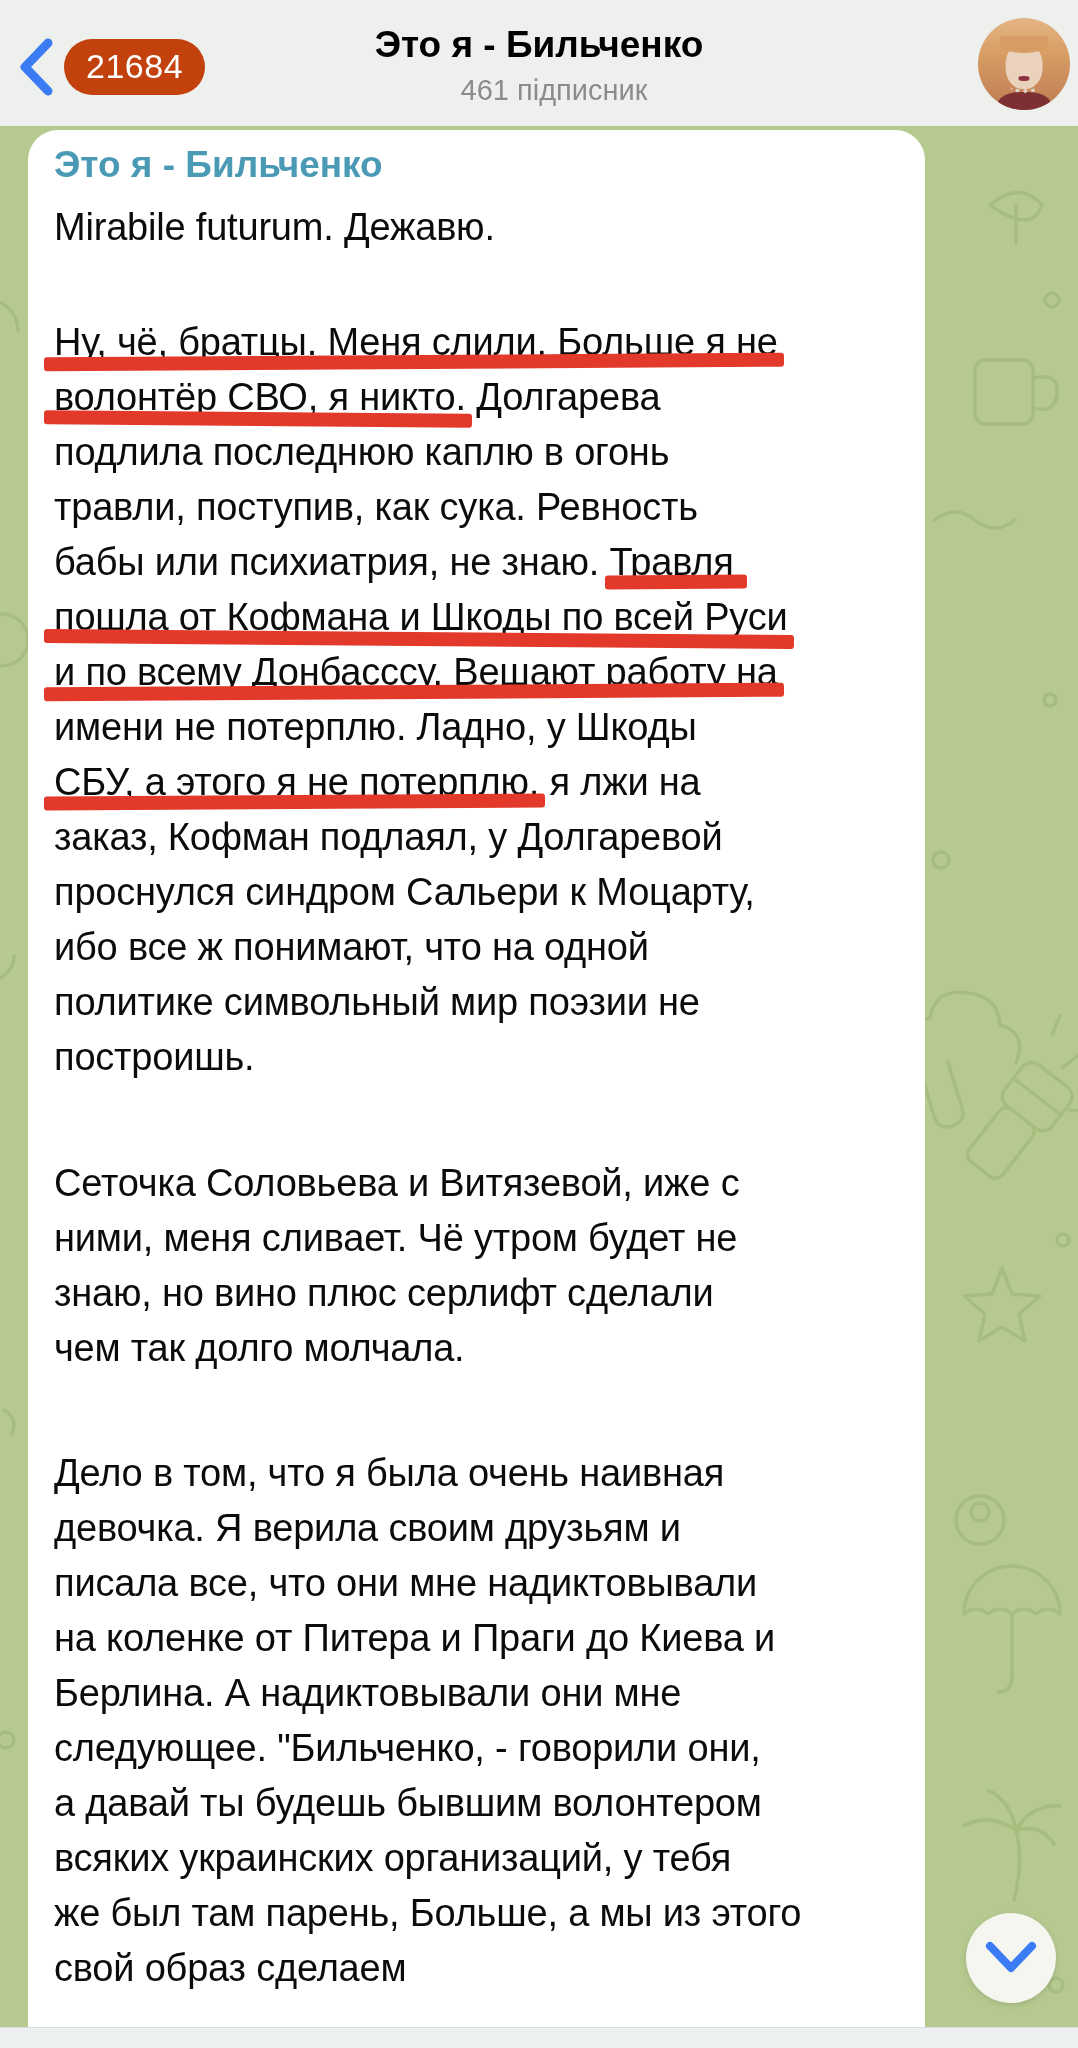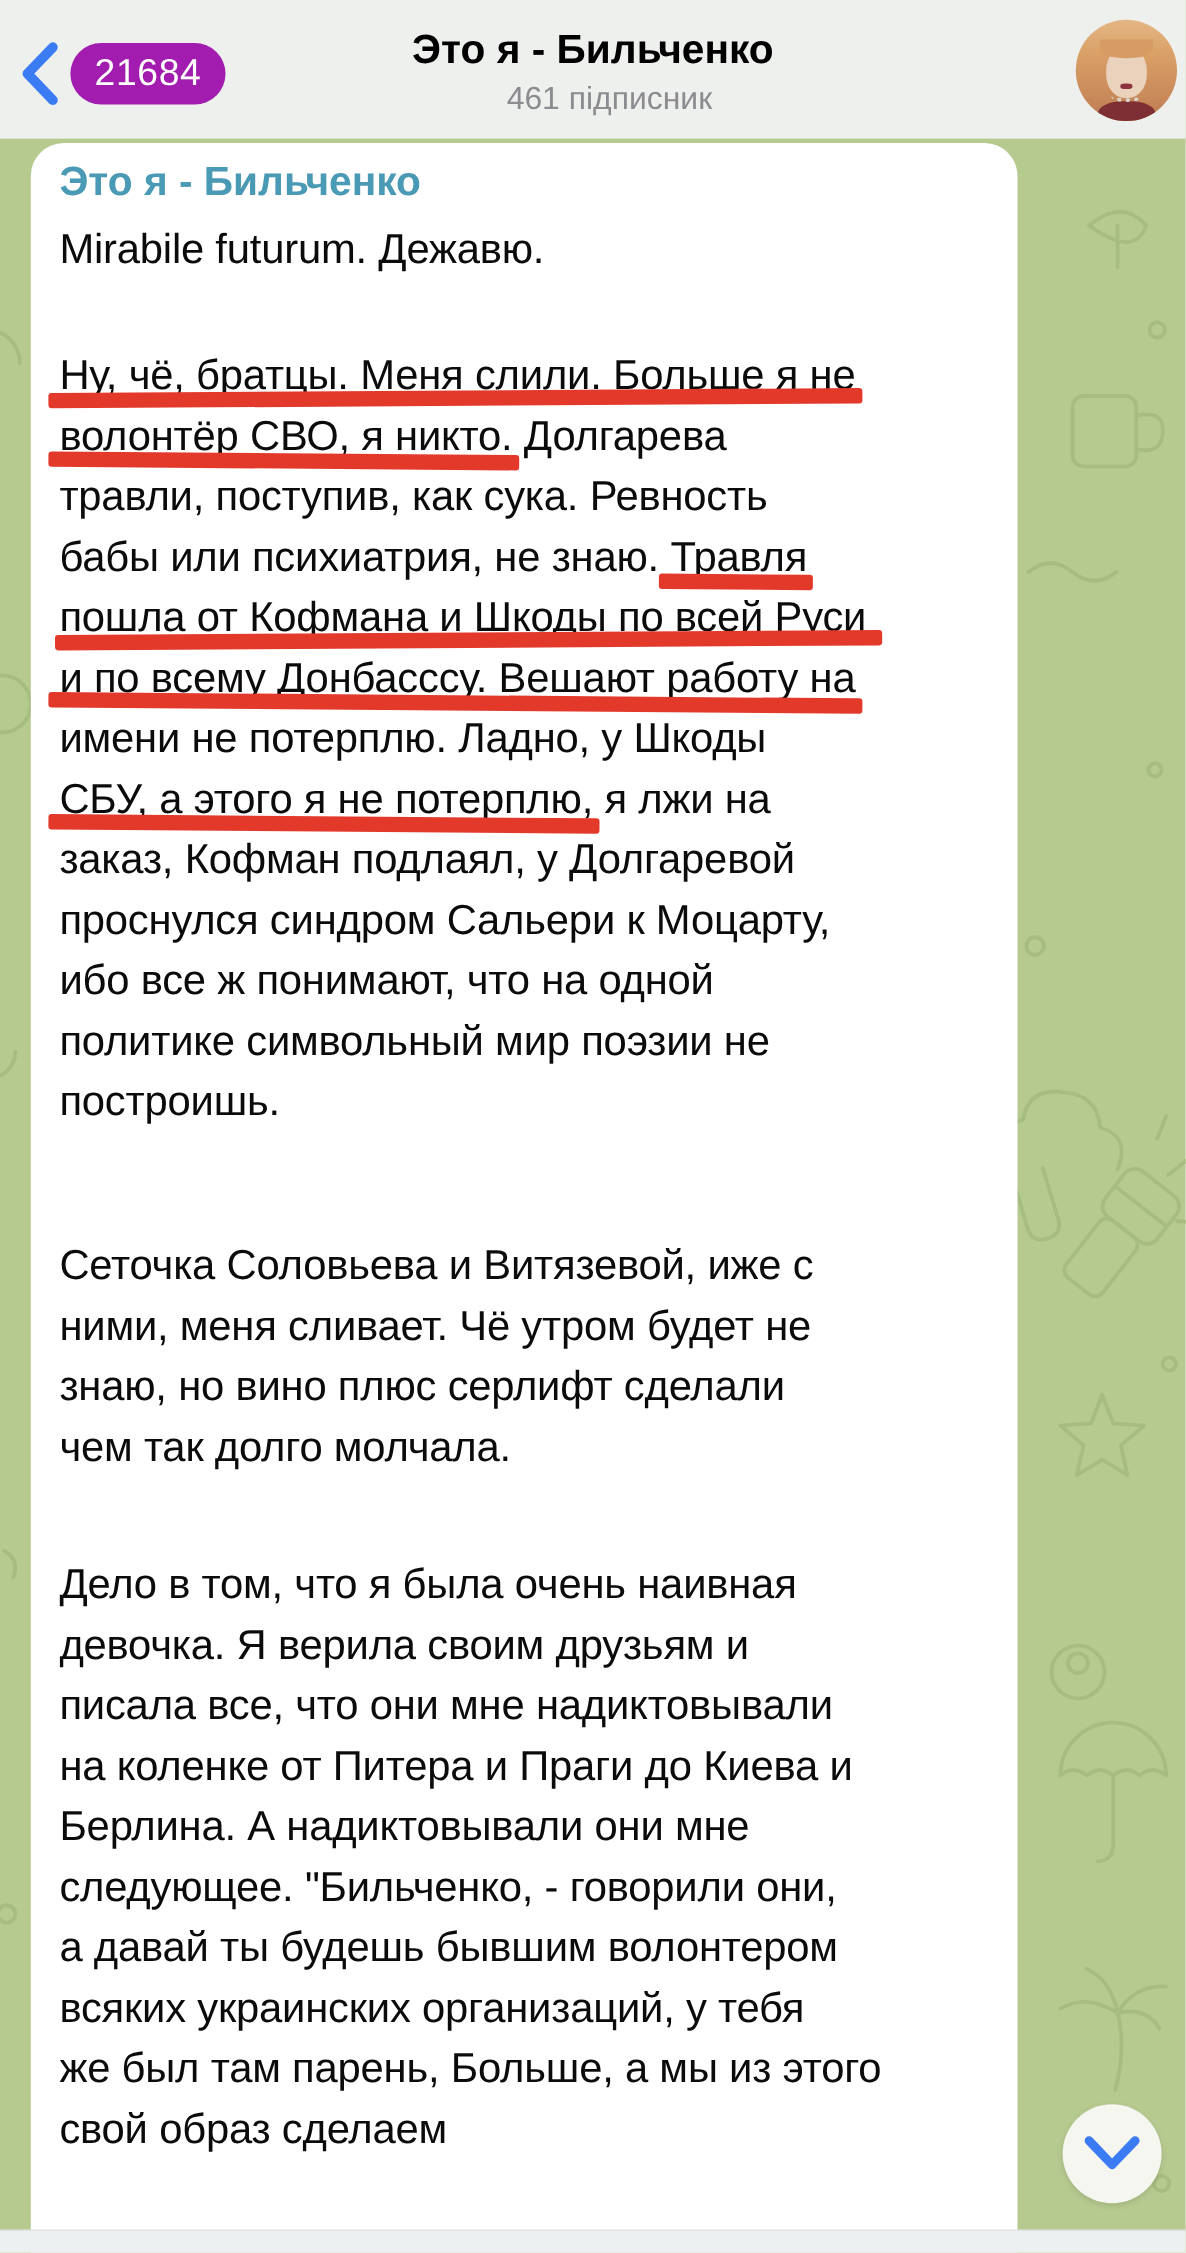--- a/index.html
+++ b/index.html
@@ -19,21 +19,21 @@
   
   .header {
     position:absolute; top:0; left:0; width:1078px; height:126px;
     background:#eef0ee; z-index:6;
   }
   .back-group {
     position:absolute; left:18px; top:38px; height:58px;
     display:flex; align-items:center; gap:10px; cursor:pointer;
   }
   .badge {
-    background:#a21caf; color:#ffffff; font-size:34px; line-height:1;
+    background:#c2410c; color:#ffffff; font-size:34px; line-height:1;
     padding:10px 22px 12px; border-radius:34px; letter-spacing:.5px;
   }
   .hdr-title {
     position:absolute; top:24px; left:0; width:100%; text-align:center;
     font-size:37px; font-weight:700; color:#000; z-index:1; pointer-events:none;
   }
   .hdr-sub {
     position:absolute; top:74px; left:15px; width:100%; text-align:center;
     font-size:29px; color:#8b8b90;
   }
@@ -71,21 +71,21 @@
   .bubble {
     position:absolute; left:28px; top:130px; width:897px; height:1918px;
     background:#ffffff; border-radius:30px 30px 0 0;
     padding:12px 26px 0 26px; box-sizing:border-box; z-index:2;
   }
   .channel-name {
     font-size:37px; font-weight:700; color:#4a99b5; line-height:46px;
   }
   .paras { margin-top:12px; }
   .para + .para { margin-top:60px; }
-  .para:nth-child(3) { margin-top:94px; }
+  .para:nth-child(3) { margin-top:71px; }
   .para:nth-child(4) { margin-top:70px; }
   .line {
     height:55px; line-height:55px; font-size:38px; color:#0b0b0b;
     white-space:nowrap; letter-spacing:-0.2px;
   }
   .u { position:relative; }
   .u::after {
     content:""; position:absolute; left:-10px; right:-6px; bottom:-6px;
     height:14px; background:#e3392b; border-radius:3px;
     transform:rotate(-0.35deg);
@@ -159,20 +159,21 @@
 
   <div class="bubble">
     <div class="channel-name">Это я - Бильченко</div>
     <div class="paras">
         <div class="para">
           <div class="line"><span>Mirabile futurum. Дежавю.</span></div>
         </div>
         <div class="para">
           <div class="line"><span class="u">Ну, чё, братцы. Меня слили. Больше я не</span></div>
           <div class="line"><span class="u">волонтёр СВО, я никто.</span><span> Долгарева</span></div>
+          <div class="line"><span>подлила последнюю каплю в огонь</span></div>
           <div class="line"><span>травли, поступив, как сука. Ревность</span></div>
           <div class="line"><span>бабы или психиатрия, не знаю. </span><span class="u">Травля</span></div>
           <div class="line"><span class="u">пошла от Кофмана и Шкоды по всей Руси</span></div>
           <div class="line"><span class="u">и по всему Донбасссу. Вешают работу на</span></div>
           <div class="line"><span>имени не потерплю. Ладно, у Шкоды</span></div>
           <div class="line"><span class="u">СБУ, а этого я не потерплю,</span><span> я лжи на</span></div>
           <div class="line"><span>заказ, Кофман подлаял, у Долгаревой</span></div>
           <div class="line"><span>проснулся синдром Сальери к Моцарту,</span></div>
           <div class="line"><span>ибо все ж понимают, что на одной</span></div>
           <div class="line"><span>политике символьный мир поэзии не</span></div>

